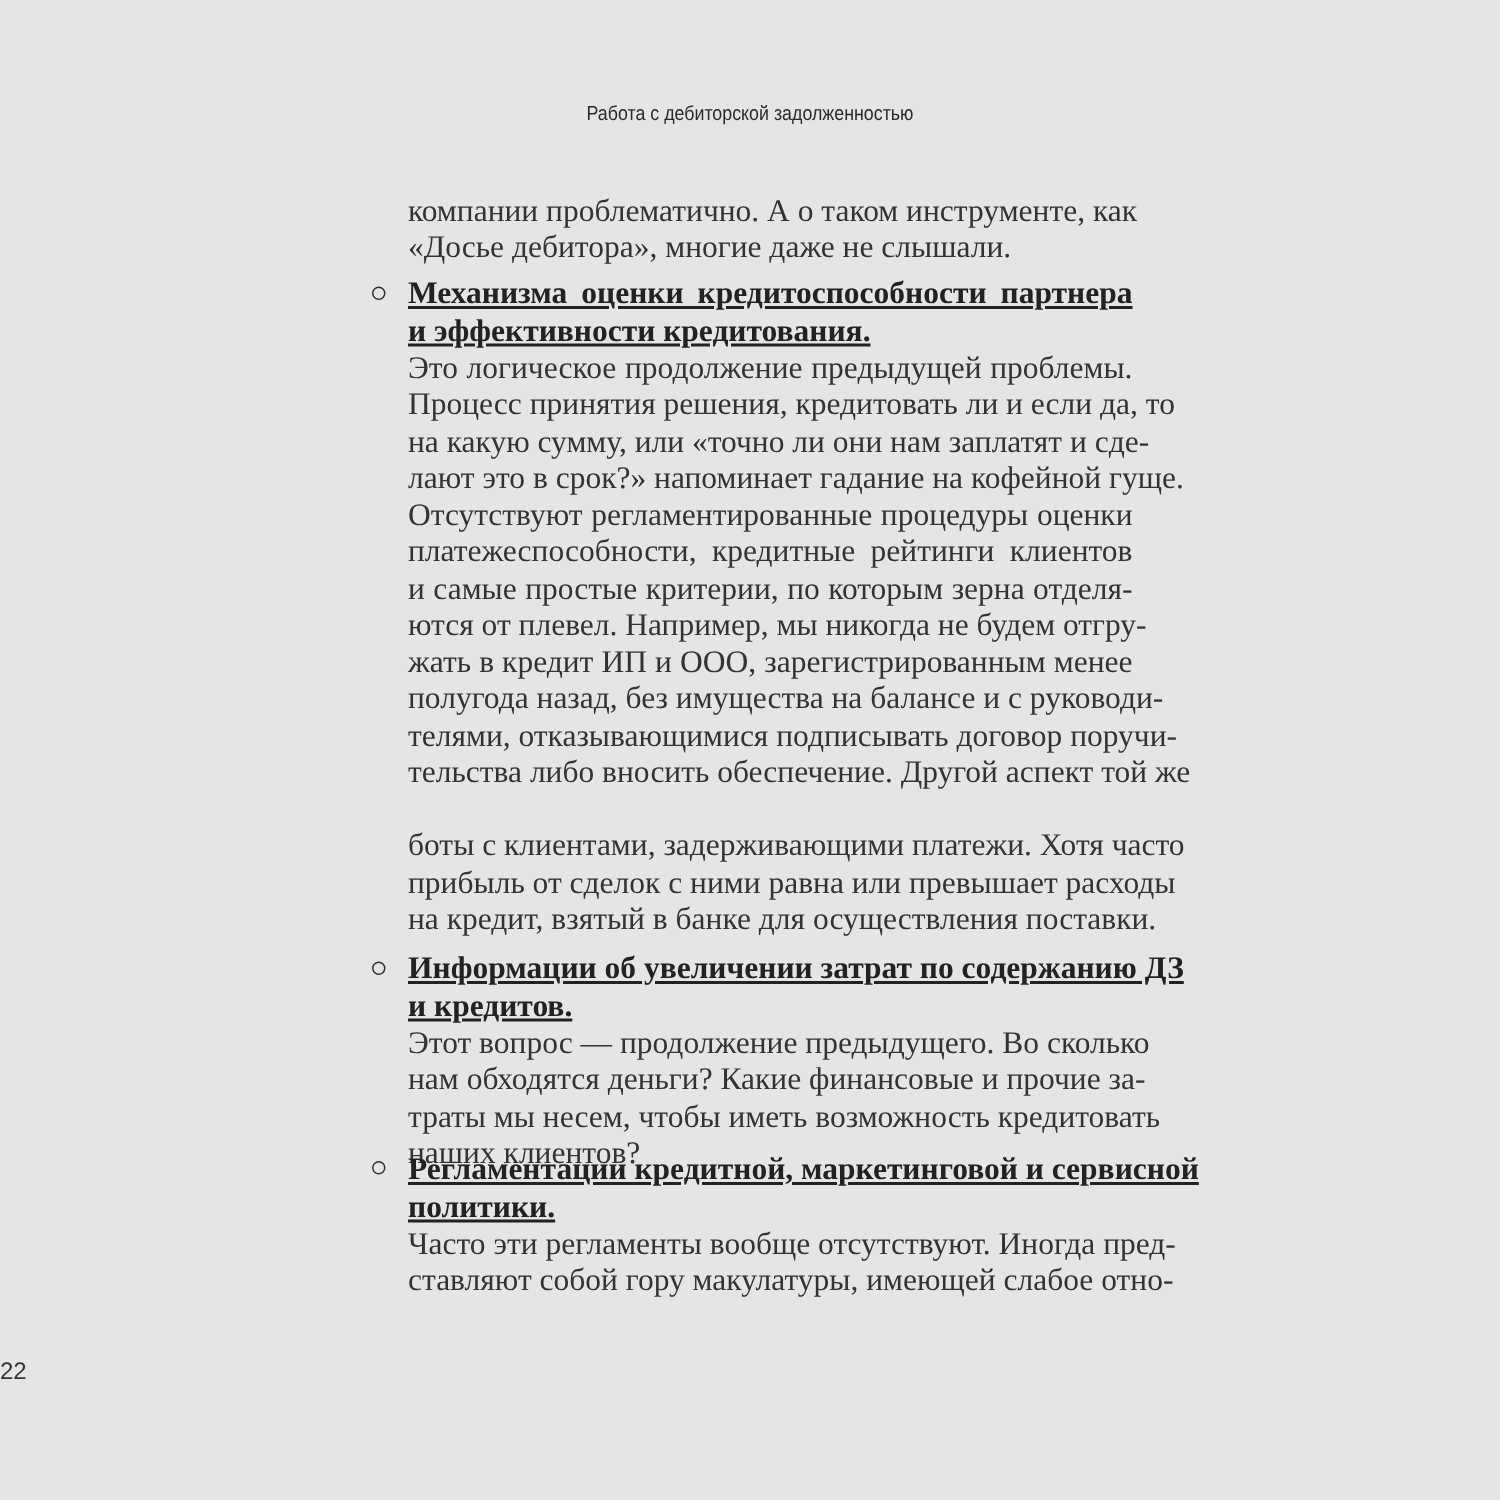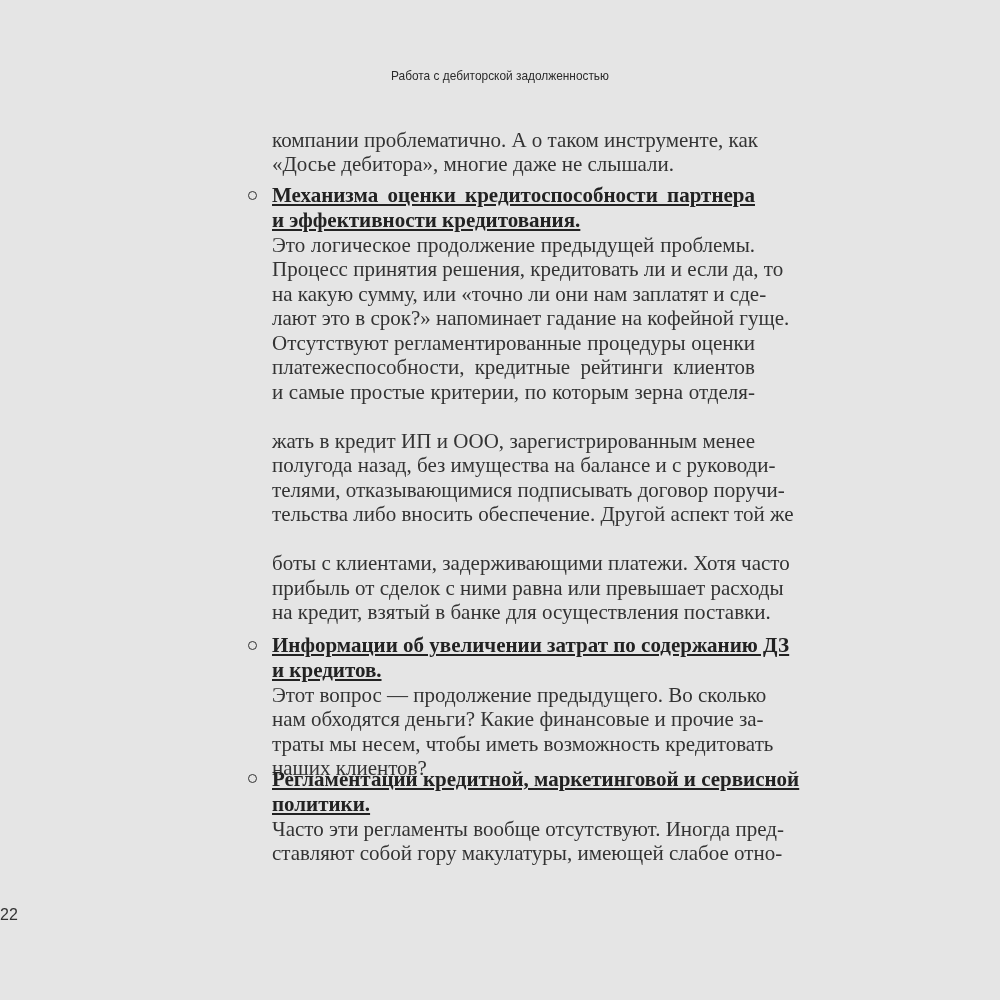--- a/index.html
+++ b/index.html
@@ -39,20 +39,21 @@
   <span class="bullet" style="top:191px"></span>
   <div class="line bold" style="top:183px">Механизма оценки кредитоспособности партнера</div>
   <div class="line bold last" style="top:208px">и эффективности кредитования.</div>
   <div class="line" style="top:233px">Это логическое продолжение предыдущей проблемы.</div>
   <div class="line" style="top:257px">Процесс принятия решения, кредитовать ли и если да, то</div>
   <div class="line" style="top:282px">на какую сумму, или «точно ли они нам заплатят и сде-</div>
   <div class="line" style="top:306px">лают это в срок?» напоминает гадание на кофейной гуще.</div>
   <div class="line" style="top:331px">Отсутствуют регламентированные процедуры оценки</div>
   <div class="line" style="top:355px">платежеспособности, кредитные рейтинги клиентов</div>
   <div class="line" style="top:380px">и  самые простые критерии, по которым зерна отделя-</div>
+  <div class="line" style="top:404px">ются  от  плевел. Например, мы никогда не будем отгру-</div>
   <div class="line" style="top:429px">жать в кредит ИП и ООО, зарегистрированным менее</div>
   <div class="line" style="top:453px">полугода назад, без имущества на балансе и с руководи-</div>
   <div class="line" style="top:478px">телями, отказывающимися подписывать договор поручи-</div>
   <div class="line" style="top:502px">тельства либо вносить обеспечение. Другой аспект той же</div>
   <div class="line" style="top:551px">боты с клиентами, задерживающими платежи. Хотя часто</div>
   <div class="line" style="top:576px">прибыль от сделок с ними равна или превышает расходы</div>
   <div class="line last" style="top:600px">на кредит, взятый в банке для осуществления поставки.</div>
 
   <span class="bullet" style="top:641px"></span>
   <div class="line bold" style="top:633px">Информации об увеличении затрат по содержанию ДЗ</div>

